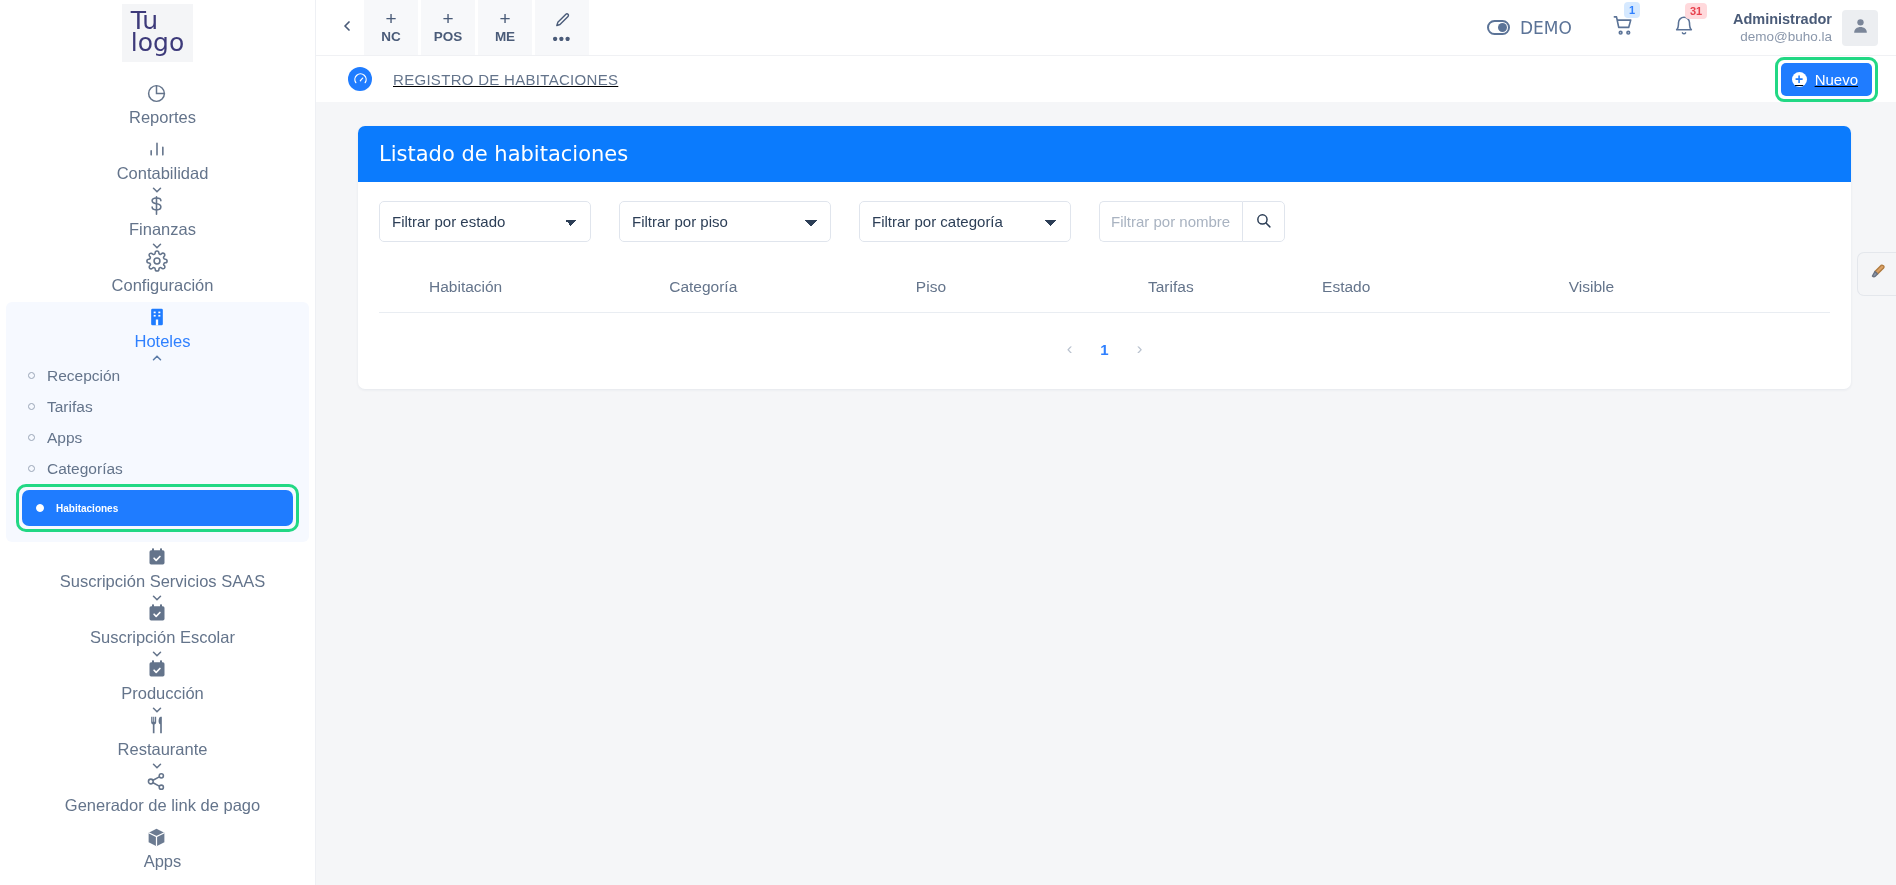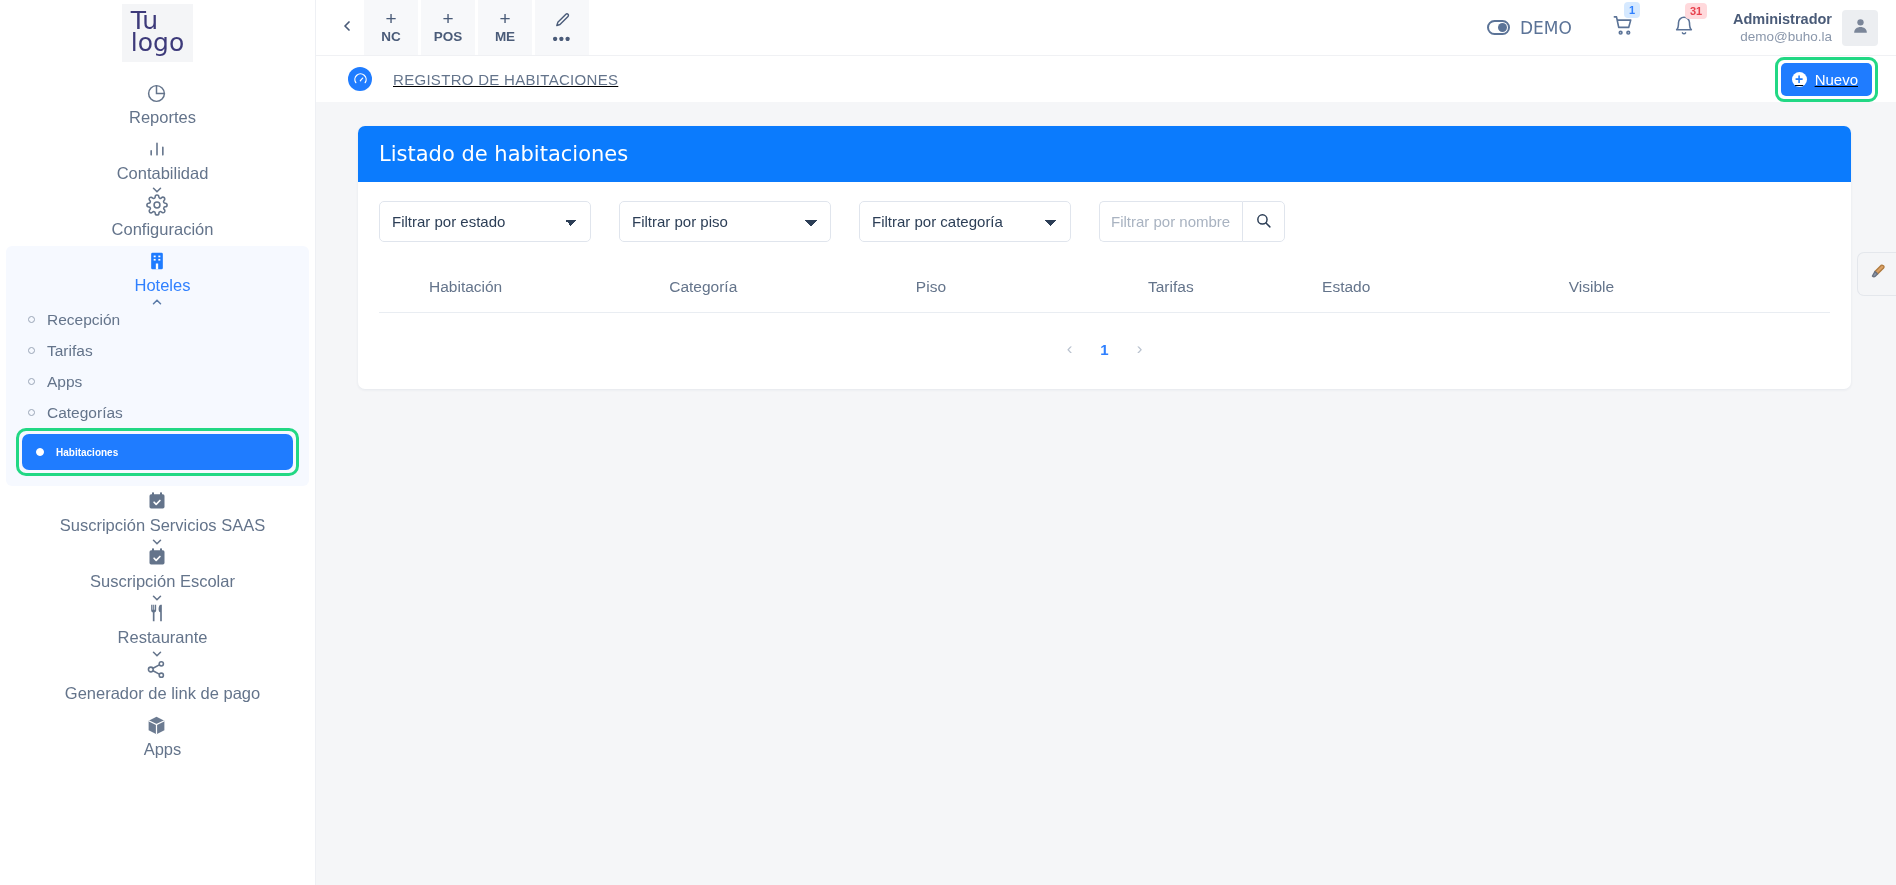--- a/index.html
+++ b/index.html
@@ -240,20 +240,34 @@
             </svg>
         </span>
         <span class="lbl">Contabilidad</span>
         <span class="chev">
           <svg width="14" height="14" viewBox="0 0 24 24" fill="none" stroke="currentColor" stroke-width="2.6" stroke-linecap="round">
               <path d="M6 9l6 6 6-6"></path>
             </svg>
         </span>
       </div>
 
+      <div class="nav-item">
+        <span class="ico">
+          <svg width="21" height="21" viewBox="0 0 24 24" fill="none" stroke="currentColor" stroke-width="1.8" stroke-linecap="round">
+              <path d="M12 2v20"></path>
+              <path d="M17 6.5c0-2-2.2-3-5-3s-5 1-5 3.2 2 2.9 5 3.3 5 1.2 5 3.5-2.2 3.5-5 3.5-5-1.3-5-3.2"></path>
+            </svg>
+        </span>
+        <span class="lbl">Finanzas</span>
+        <span class="chev">
+          <svg width="14" height="14" viewBox="0 0 24 24" fill="none" stroke="currentColor" stroke-width="2.6" stroke-linecap="round">
+              <path d="M6 9l6 6 6-6"></path>
+            </svg>
+        </span>
+      </div>
 
       <div class="nav-item">
         <span class="ico">
           <svg width="22" height="22" viewBox="0 0 24 24" fill="none" stroke="currentColor" stroke-width="1.7">
               <circle cx="12" cy="12" r="3.2"></circle>
               <path d="M19.4 15a1.6 1.6 0 0 0 .3 1.8l.1.1a2 2 0 1 1-2.8 2.8l-.1-.1a1.6 1.6 0 0 0-1.8-.3 1.6 1.6 0 0 0-1 1.5V21a2 2 0 1 1-4 0v-.1A1.6 1.6 0 0 0 9 19.4a1.6 1.6 0 0 0-1.8.3l-.1.1a2 2 0 1 1-2.8-2.8l.1-.1a1.6 1.6 0 0 0 .3-1.8 1.6 1.6 0 0 0-1.5-1H3a2 2 0 1 1 0-4h.1A1.6 1.6 0 0 0 4.6 9a1.6 1.6 0 0 0-.3-1.8l-.1-.1a2 2 0 1 1 2.8-2.8l.1.1a1.6 1.6 0 0 0 1.8.3H9a1.6 1.6 0 0 0 1-1.5V3a2 2 0 1 1 4 0v.1a1.6 1.6 0 0 0 1 1.5 1.6 1.6 0 0 0 1.8-.3l.1-.1a2 2 0 1 1 2.8 2.8l-.1.1a1.6 1.6 0 0 0-.3 1.8V9a1.6 1.6 0 0 0 1.5 1H21a2 2 0 1 1 0 4h-.1a1.6 1.6 0 0 0-1.5 1z"></path>
             </svg>
         </span>
         <span class="lbl">Configuración</span>
       </div>
@@ -335,20 +349,36 @@
             </svg>
         </span>
         <span class="lbl">Suscripción Escolar</span>
         <span class="chev">
           <svg width="14" height="14" viewBox="0 0 24 24" fill="none" stroke="currentColor" stroke-width="2.6" stroke-linecap="round">
               <path d="M6 9l6 6 6-6"></path>
             </svg>
         </span>
       </div>
 
+      <div class="nav-item">
+        <span class="ico">
+          <svg width="20" height="20" viewBox="0 0 24 24" fill="currentColor">
+              <rect x="3" y="4" width="18" height="17" rx="2"></rect>
+              <rect x="6" y="1.5" width="2.4" height="4.5" rx="1"></rect>
+              <rect x="15.6" y="1.5" width="2.4" height="4.5" rx="1"></rect>
+              <path d="M8.5 13.5l2.5 2.5 4.5-4.6" stroke="#fff" stroke-width="2" fill="none" stroke-linecap="round" stroke-linejoin="round"></path>
+            </svg>
+        </span>
+        <span class="lbl">Producción</span>
+        <span class="chev">
+          <svg width="14" height="14" viewBox="0 0 24 24" fill="none" stroke="currentColor" stroke-width="2.6" stroke-linecap="round">
+              <path d="M6 9l6 6 6-6"></path>
+            </svg>
+        </span>
+      </div>
 
       <div class="nav-item">
         <span class="ico">
           <svg width="20" height="20" viewBox="0 0 24 24" fill="currentColor">
               <path d="M5 2v7a2.5 2.5 0 0 0 2 2.4V22h2V11.4A2.5 2.5 0 0 0 11 9V2H9.4v6H8.6V2H7.4v6h-.8V2z"></path>
               <path d="M16.5 2c-1.6 0-2.6 2.4-2.6 5.2 0 2.2.8 3.6 1.9 4V22h2V2z"></path>
             </svg>
         </span>
         <span class="lbl">Restaurante</span>
         <span class="chev">

